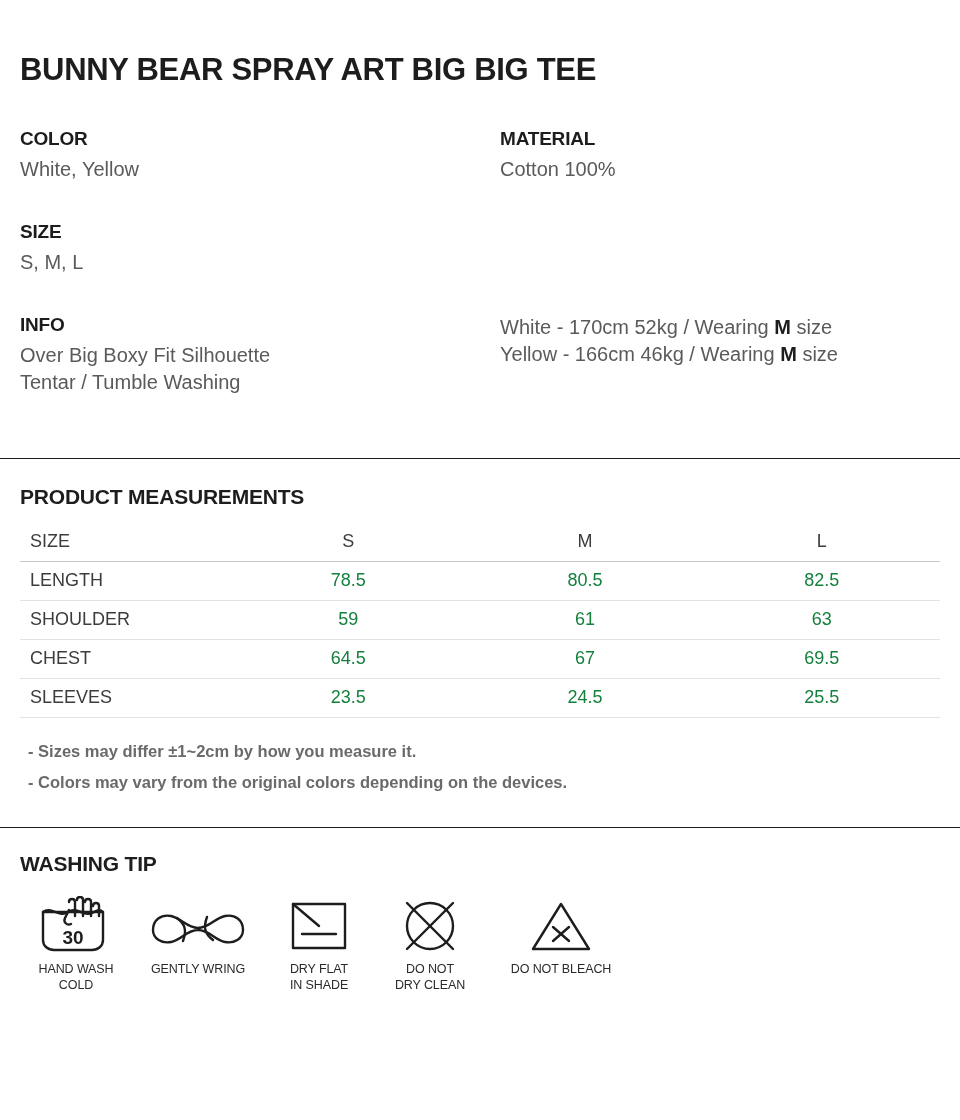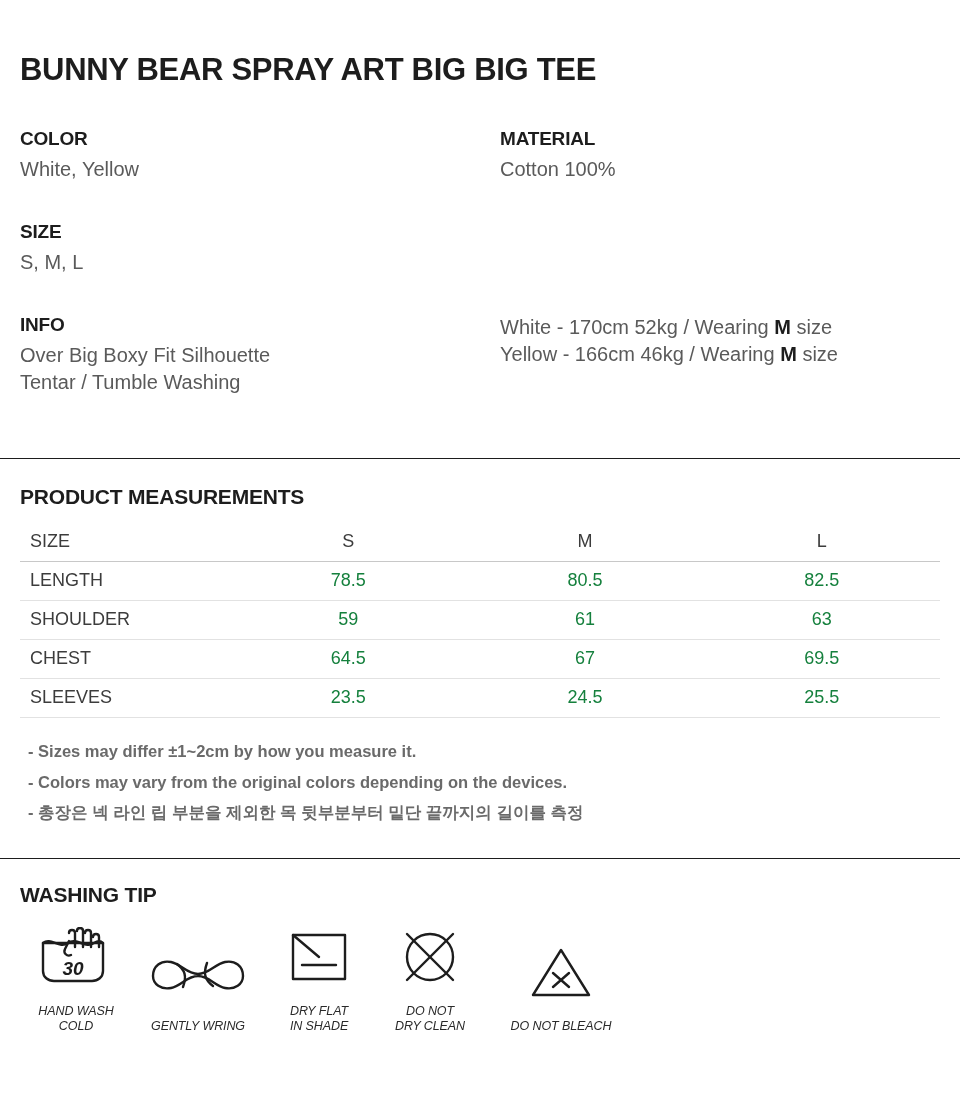--- a/index.html
+++ b/index.html
@@ -103,37 +103,36 @@
     font-weight: 700;
     line-height: 1.85;
   }
   .notes { margin-block: 18px 0; padding-inline-start: 8px; }
 
   
   .wash-wrap { }
   .wash-icons {
     margin-top: 18px;
     display: flex;
-    align-items: flex-end;
+    align-items: flex-start;
     gap: 0;
-    font-style: italic;
   }
   .wash-item {
     width: 128px;
     text-align: center;
     position: relative;
   }
   .wash-item .glyph {
     height: 64px;
     display: flex;
     align-items: center;
     justify-content: center;
   }
   .wash-item .cap {
-    margin-top: 15px;
+    margin-top: 4px;
     font-size: 12.5px;
     color: #2a2a2a;
     line-height: 1.25;
     letter-spacing: -0.1px;
   }
   .wash-item .cap span { display: block; }
   .wash-item.w1 { width: 112px; }
   .wash-item.w2 { width: 132px; }
   .wash-item.w3 { width: 110px; }
   .wash-item.w4 { width: 112px; }
@@ -220,21 +219,20 @@
           <td class="v">23.5</td>
           <td class="v">24.5</td>
           <td class="v">25.5</td>
         </tr>
       </tbody>
     </table>
 
     <ul class="notes">
       <li>- Sizes may differ ±1~2cm by how you measure it.</li>
       <li>- Colors may vary from the original colors depending on the devices.</li>
-      <li>- 총장은 넥 라인 립 부분을 제외한 목 뒷부분부터 밑단 끝까지의 길이를 측정</li>
     </ul>
   </div>
 
   <div style="height:30px"></div>
   <div class="divider"></div>
   <div style="height:24px"></div>
 
   <div class="wash-wrap">
     <div class="section-heading">WASHING TIP</div>
 

